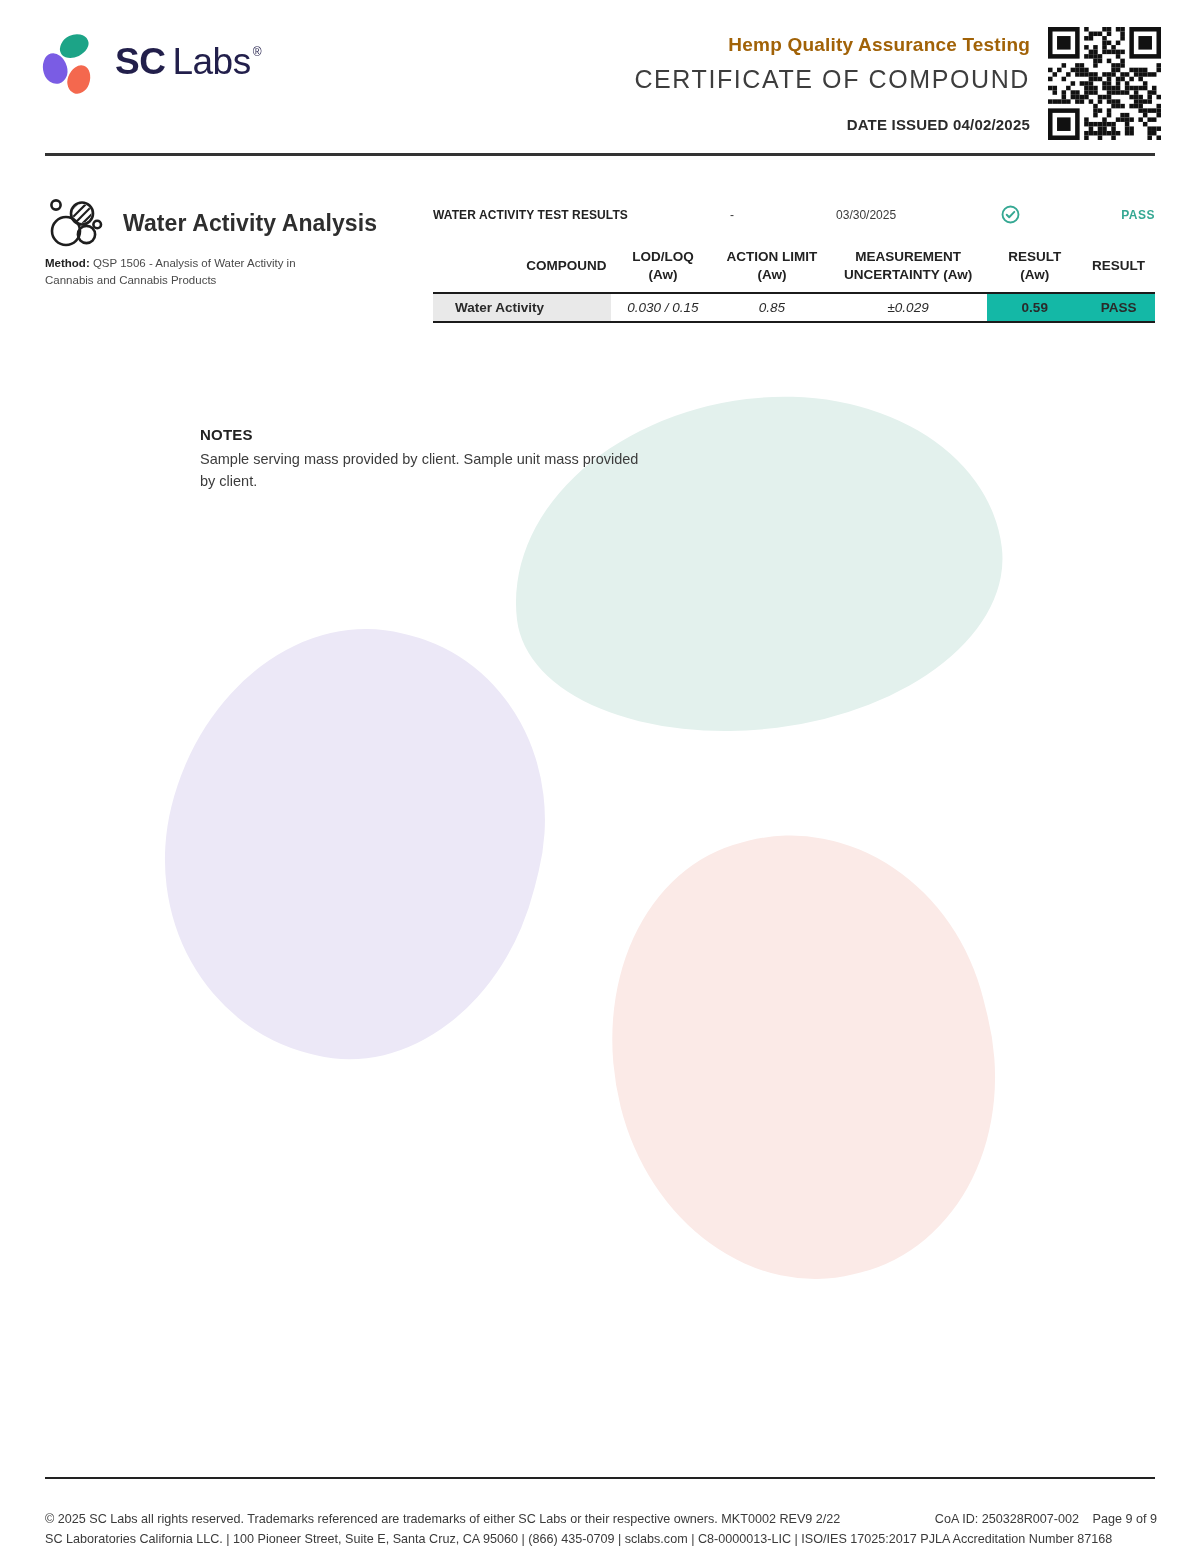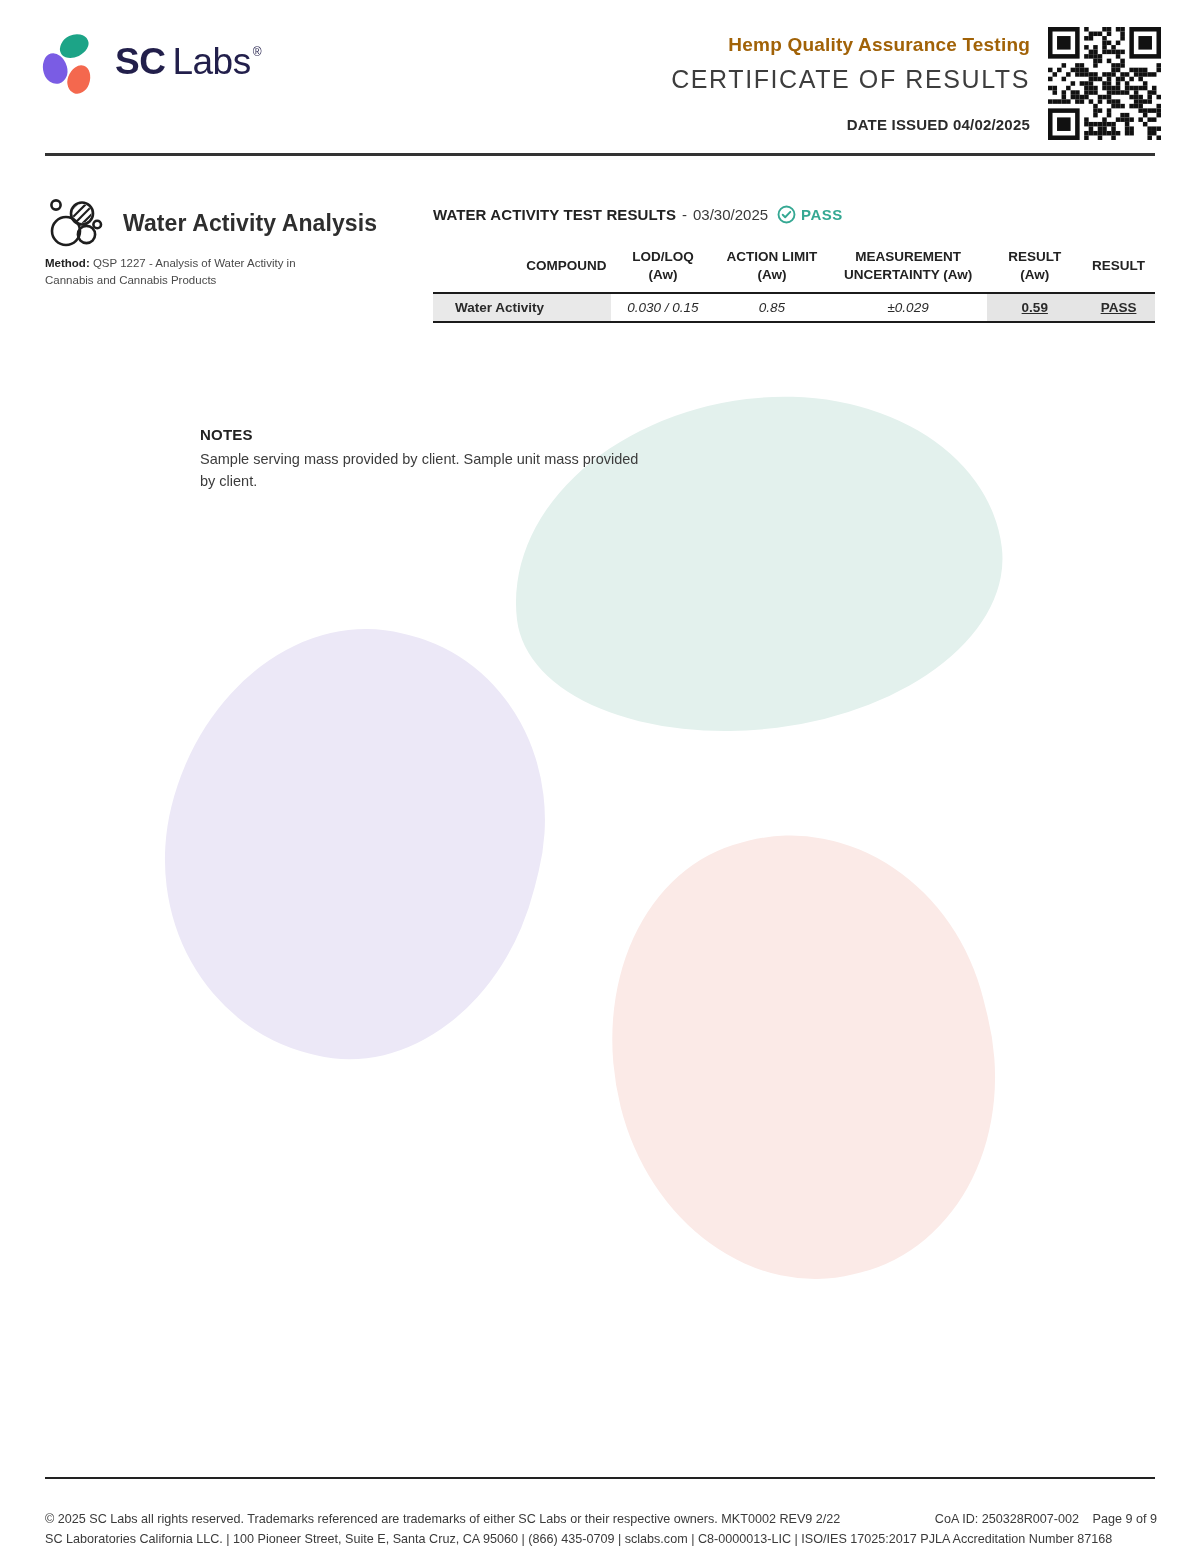--- a/index.html
+++ b/index.html
@@ -36,34 +36,34 @@
   .qr{position:absolute;left:1048px;top:27px;width:113px;height:113px;z-index:2;}
   .header-rule{position:absolute;left:45px;right:45px;top:153px;border-top:3px solid #333;z-index:2;}
   
   .section-head{position:absolute;left:45px;top:196px;display:flex;align-items:center;z-index:2;}
   .wa-icon{width:58px;height:54px;}
   .section-title{margin-left:20px;font-size:23px;font-weight:700;color:#2e2e2e;letter-spacing:0.1px;}
   .method{position:absolute;left:45px;top:255px;width:292px;font-size:11.5px;color:#4a4a4a;line-height:1.5;z-index:2;}
   .method b{color:#222;}
   
   .results-block{position:absolute;left:433px;top:205px;width:722px;z-index:2;}
-  .results-line{display:flex;align-items:center;font-size:15px;}
+  .results-line{display:flex;align-items:center;font-size:12px;justify-content:space-between;}
   .results-heading{font-weight:700;color:#222;letter-spacing:0.1px;}
   .results-dash{margin:0 6px;color:#3a3a3a;}
   .results-date{color:#3a3a3a;}
   .pass-icon{margin-left:9px;display:inline-flex;}
   .pass-label{margin-left:5px;font-weight:700;color:#35a893;letter-spacing:0.5px;}
   table.results{width:100%;border-collapse:collapse;margin-top:16px;font-size:13.5px;color:#222;}
   table.results th{font-weight:700;padding:8px 4px 9px;vertical-align:middle;white-space:pre-line;
     line-height:1.3;text-align:center;border-bottom:2.5px solid #1b1b1b;}
   table.results th.col-compound{text-align:right;padding-left:22px;}
   table.results td{padding:6px 4px;text-align:center;font-style:italic;color:#2a2a2a;
     border-bottom:2.5px solid #1b1b1b;}
   table.results td.col-compound{text-align:left;padding-left:22px;font-weight:700;font-style:normal;background:#e9e9e9;}
-  table.results td.cell-bold{font-weight:700;font-style:normal;background:#e5e5e5;text-decoration:underline;}
+  table.results td.cell-bold{font-weight:700;font-style:normal;background:#14b8a6;}
   
   .notes{position:absolute;left:200px;top:398px;width:448px;z-index:2;}
   .notes-heading{font-size:15px;font-weight:700;color:#222;letter-spacing:0.2px;margin-top:28px;}
   .notes-body{margin-top:5px;font-size:14.5px;color:#3c3c3c;line-height:1.55;}
   
   .footer-rule{position:absolute;left:45px;right:45px;top:1477px;border-top:2.5px solid #222;z-index:2;}
   .footer-line1{position:absolute;left:45px;top:1487px;width:1112px;font-size:12.6px;color:#3a3a3a;
     white-space:nowrap;z-index:2;margin-top:45px;}
   .footer-line2{position:absolute;left:45px;top:1512px;width:1112px;display:flex;
     justify-content:space-between;font-size:12.6px;color:#3a3a3a;z-index:2;}
@@ -82,21 +82,21 @@
     <div class="logo-mark">
       <div class="egg egg-purple"></div>
       <div class="egg egg-green"></div>
       <div class="egg egg-coral"></div>
     </div>
     <div class="logo-text"><span class="logo-sc">SC</span><span class="logo-labs">Labs</span><span class="logo-reg">®</span></div>
   </div>
 
   <div class="header-right">
     <div class="program-title">Hemp Quality Assurance Testing</div>
-    <div class="doc-title">CERTIFICATE OF RESULTS</div>
+    <div class="doc-title">CERTIFICATE OF COMPOUND</div>
     <div class="date-issued">DATE ISSUED 04/02/2025</div>
   </div>
 
   <div class="qr"><svg width="113" height="113" viewBox="0 0 112.99999999999999 112.99999999999999" fill="#111">
         <rect x="36.16" y="0.00" width="4.52" height="4.52"></rect>
         <rect x="54.24" y="0.00" width="4.52" height="4.52"></rect>
         <rect x="58.76" y="0.00" width="4.52" height="4.52"></rect>
         <rect x="67.80" y="0.00" width="4.52" height="4.52"></rect>
         <rect x="72.32" y="0.00" width="4.52" height="4.52"></rect>
         <rect x="40.68" y="4.52" width="4.52" height="4.52"></rect>
@@ -340,21 +340,21 @@
       <g clip-path="url(#hatchClip)" stroke-width="2.2">
         <line x1="23" y1="17" x2="41" y2="-1"></line>
         <line x1="26" y1="23" x2="46" y2="3"></line>
         <line x1="30" y1="27" x2="50" y2="7"></line>
         <line x1="35" y1="30" x2="53" y2="12"></line>
       </g>
     </svg>
     <div class="section-title">Water Activity Analysis</div>
   </div>
 
-  <div class="method"><b>Method:</b><span> QSP 1227 - Analysis of Water Activity in Cannabis and Cannabis Products</span></div>
+  <div class="method"><b>Method:</b><span> QSP 1506 - Analysis of Water Activity in Cannabis and Cannabis Products</span></div>
 
   <div class="results-block">
     <div class="results-line">
       <span class="results-heading">WATER ACTIVITY TEST RESULTS</span>
       <span class="results-dash">-</span>
       <span class="results-date">03/30/2025</span>
       <span class="pass-icon">
         <svg width="19" height="19" viewBox="0 0 20 20">
           <circle cx="10" cy="10" r="8.4" fill="none" stroke="#35a893" stroke-width="2"></circle>
           <path d="M6 10.3 L8.6 12.9 L14 7.2" fill="none" stroke="#35a893" stroke-width="2" stroke-linecap="round" stroke-linejoin="round"></path>

